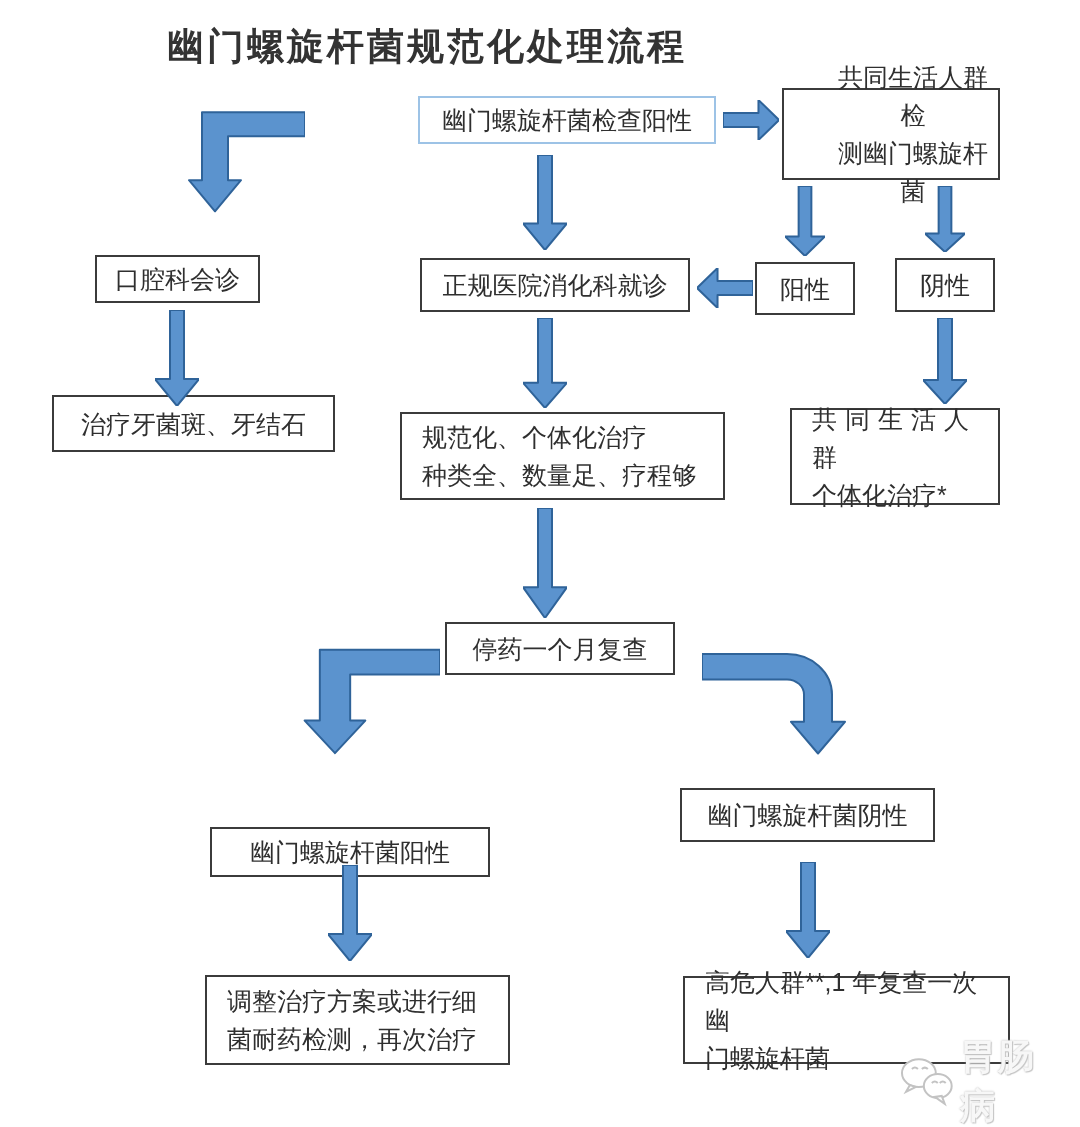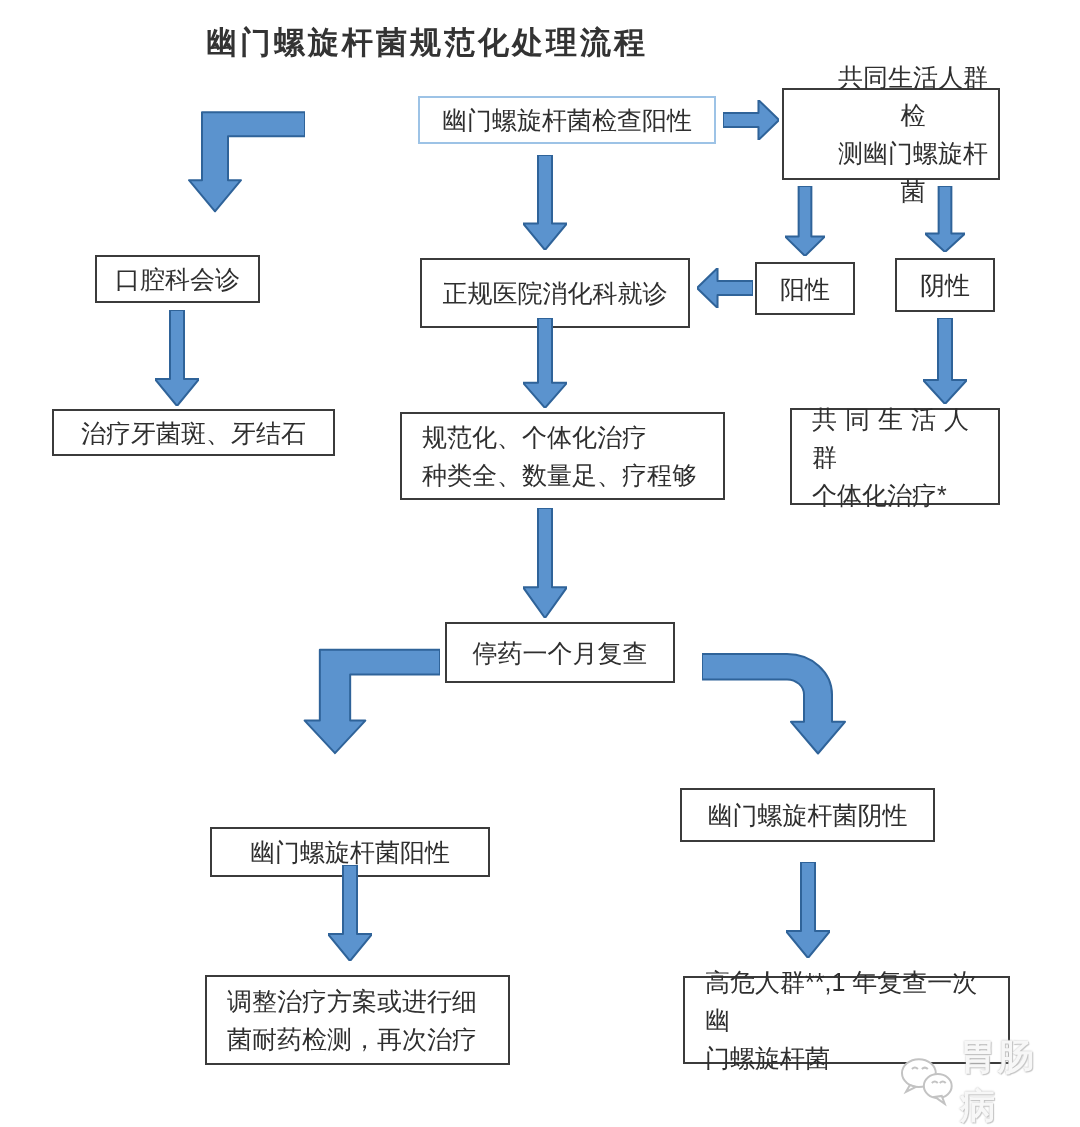--- a/index.html
+++ b/index.html
@@ -9,21 +9,21 @@
   }
   *{box-sizing:border-box;margin:0;padding:0;}
   body{
     width:1080px;height:1127px;background:#ffffff;overflow:hidden;
     font-family:"Liberation Sans",sans-serif;color:var(--text);
     position:relative;
   }
   .canvas{position:absolute;inset:0;}
   .title{
     position:absolute;left:0;top:22px;width:854px;text-align:center;
-    font-size:31px;font-weight:600;letter-spacing:3px;color:#333;
+    font-size:37px;font-weight:600;letter-spacing:3px;color:#333;
   }
   .box{
     position:absolute;border:2px solid var(--box-border);background:#fff;
     display:flex;flex-direction:column;justify-content:center;
     font-size:25px;line-height:38px;color:var(--text);
   }
   .center{align-items:center;text-align:center;}
   .left{align-items:flex-start;text-align:left;padding-left:20px;padding-right:10px;}
   .hl{border:2px solid var(--highlight-border);}
   .spaced{letter-spacing:0.32em;}
@@ -52,47 +52,47 @@
 
   <div class="box center" style="left:782px;top:88px;width:218px;height:92px;padding-left:44px;">
     <span>共同生活人群检</span>
     <span>测幽门螺旋杆菌</span>
   </div>
 
   <div class="box center" style="left:95px;top:255px;width:165px;height:48px;">
     <span>口腔科会诊</span>
   </div>
 
-  <div class="box center" style="left:420px;top:258px;width:270px;height:70px;">
+  <div class="box center" style="left:420px;top:258px;width:270px;height:54px;">
     <span>正规医院消化科就诊</span>
   </div>
 
   <div class="box center" style="left:755px;top:262px;width:100px;height:53px;">
     <span>阳性</span>
   </div>
 
   <div class="box center" style="left:895px;top:258px;width:100px;height:54px;">
     <span>阴性</span>
   </div>
 
-  <div class="box center" style="left:52px;top:409px;width:283px;height:47px;">
+  <div class="box center" style="left:52px;top:395px;width:283px;height:57px;">
     <span>治疗牙菌斑、牙结石</span>
   </div>
 
   <div class="box left" style="left:400px;top:412px;width:325px;height:88px;">
     <span>规范化、个体化治疗</span>
     <span>种类全、数量足、疗程够</span>
   </div>
 
   <div class="box left" style="left:790px;top:408px;width:210px;height:97px;">
     <span class="spaced">共同生活人群</span>
     <span>个体化治疗*</span>
   </div>
 
-  <div class="box center" style="left:445px;top:622px;width:230px;height:61px;">
+  <div class="box center" style="left:445px;top:622px;width:230px;height:53px;">
     <span>停药一个月复查</span>
   </div>
 
   <div class="box center" style="left:210px;top:790px;width:280px;height:50px;margin-top:37px;">
     <span>幽门螺旋杆菌阳性</span>
   </div>
 
   <div class="box center" style="left:680px;top:788px;width:255px;height:54px;">
     <span>幽门螺旋杆菌阴性</span>
   </div>

